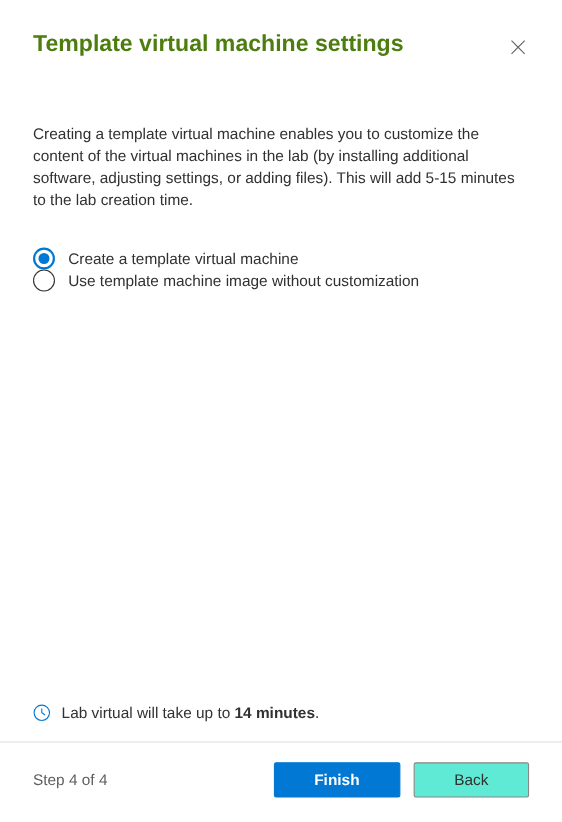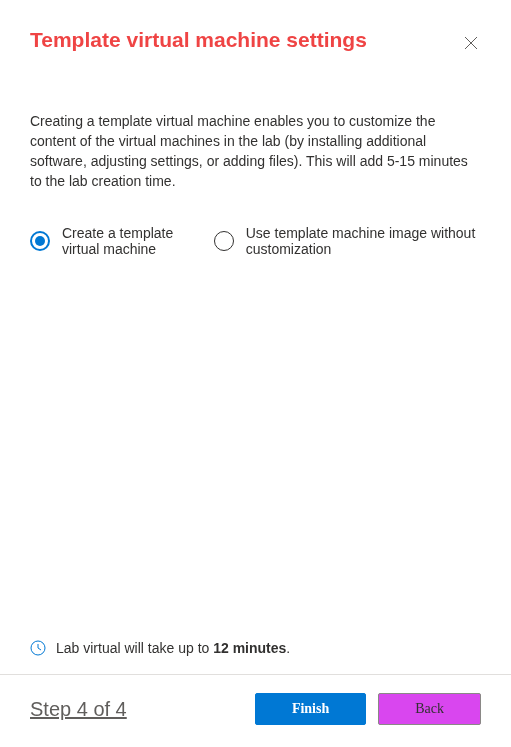--- a/index.html
+++ b/index.html
@@ -23,21 +23,21 @@
     }
     .header {
       display: flex;
       align-items: flex-start;
       justify-content: space-between;
       margin-bottom: 38px;
     }
     .title {
       font-size: 21px;
       font-weight: 600;
-      color: #ef4444;
+      color: #4d7c0f;
     }
     .close-btn {
       width: 20px;
       height: 20px;
       background: transparent;
       border: none;
       cursor: pointer;
       padding: 0;
       margin-top: 5px;
       color: #605e5c;
@@ -51,21 +51,22 @@
     }
     .description {
       font-size: 14px;
       line-height: 20px;
       color: #323130;
       margin-bottom: 34px;
       margin-top: 20px;
     }
     .radio-group {
       display: flex;
-      flex-direction: row;
+      flex-direction: column;
+      text-align: center;
     }
     .radio-option {
       display: flex;
       align-items: center;
       gap: 12px;
       cursor: pointer;
     }
     .radio-circle {
       width: 20px;
       height: 20px;
@@ -111,45 +112,44 @@
     .footer {
       border-top: 1px solid #e1dfdd;
       margin-left: -30px;
       margin-right: -30px;
       padding: 18px 30px 22px 30px;
       display: flex;
       align-items: center;
       justify-content: space-between;
     }
     .step-label {
-      font-size: 20px;
+      font-size: 14px;
       color: #605e5c;
-      text-decoration: underline;
     }
     .footer-buttons {
       display: flex;
       gap: 12px;
     }
     .btn {
       height: 32px;
       padding: 0 36px;
       font-size: 14px;
-      font-family: Liberation Serif, serif;
+      font-family: Liberation Sans, sans-serif;
       cursor: pointer;
       border-radius: 2px;
       min-width: 86px;
     }
     .btn-primary {
       background: #0078d4;
       color: #ffffff;
       border: 1px solid #0078d4;
       font-weight: 600;
     }
     .btn-secondary {
-      background: #d946ef;
+      background: #5eead4;
       color: #323130;
       border: 1px solid #8a8886;
     }
   </style>
 </head>
 <body>
 
 <div class="dialog">
 
   <div class="header">
@@ -178,21 +178,21 @@
   </div>
 
   <div class="spacer"></div>
 
   <div class="info-row">
     <svg viewBox="0 0 16 16" fill="none" stroke="#0078d4" stroke-width="1">
       <circle cx="8" cy="8" r="7"></circle>
       <polyline points="8,4 8,8 11,10"></polyline>
     </svg>
     <span class="info-text">
-      <span>Lab virtual will take up to </span><b>12 minutes</b><span>.</span>
+      <span>Lab virtual will take up to </span><b>14 minutes</b><span>.</span>
     </span>
   </div>
 
   <div class="footer">
     <span class="step-label">Step 4 of 4</span>
     <div class="footer-buttons">
       <button class="btn btn-primary">Finish</button>
       <button class="btn btn-secondary">Back</button>
     </div>
   </div>

